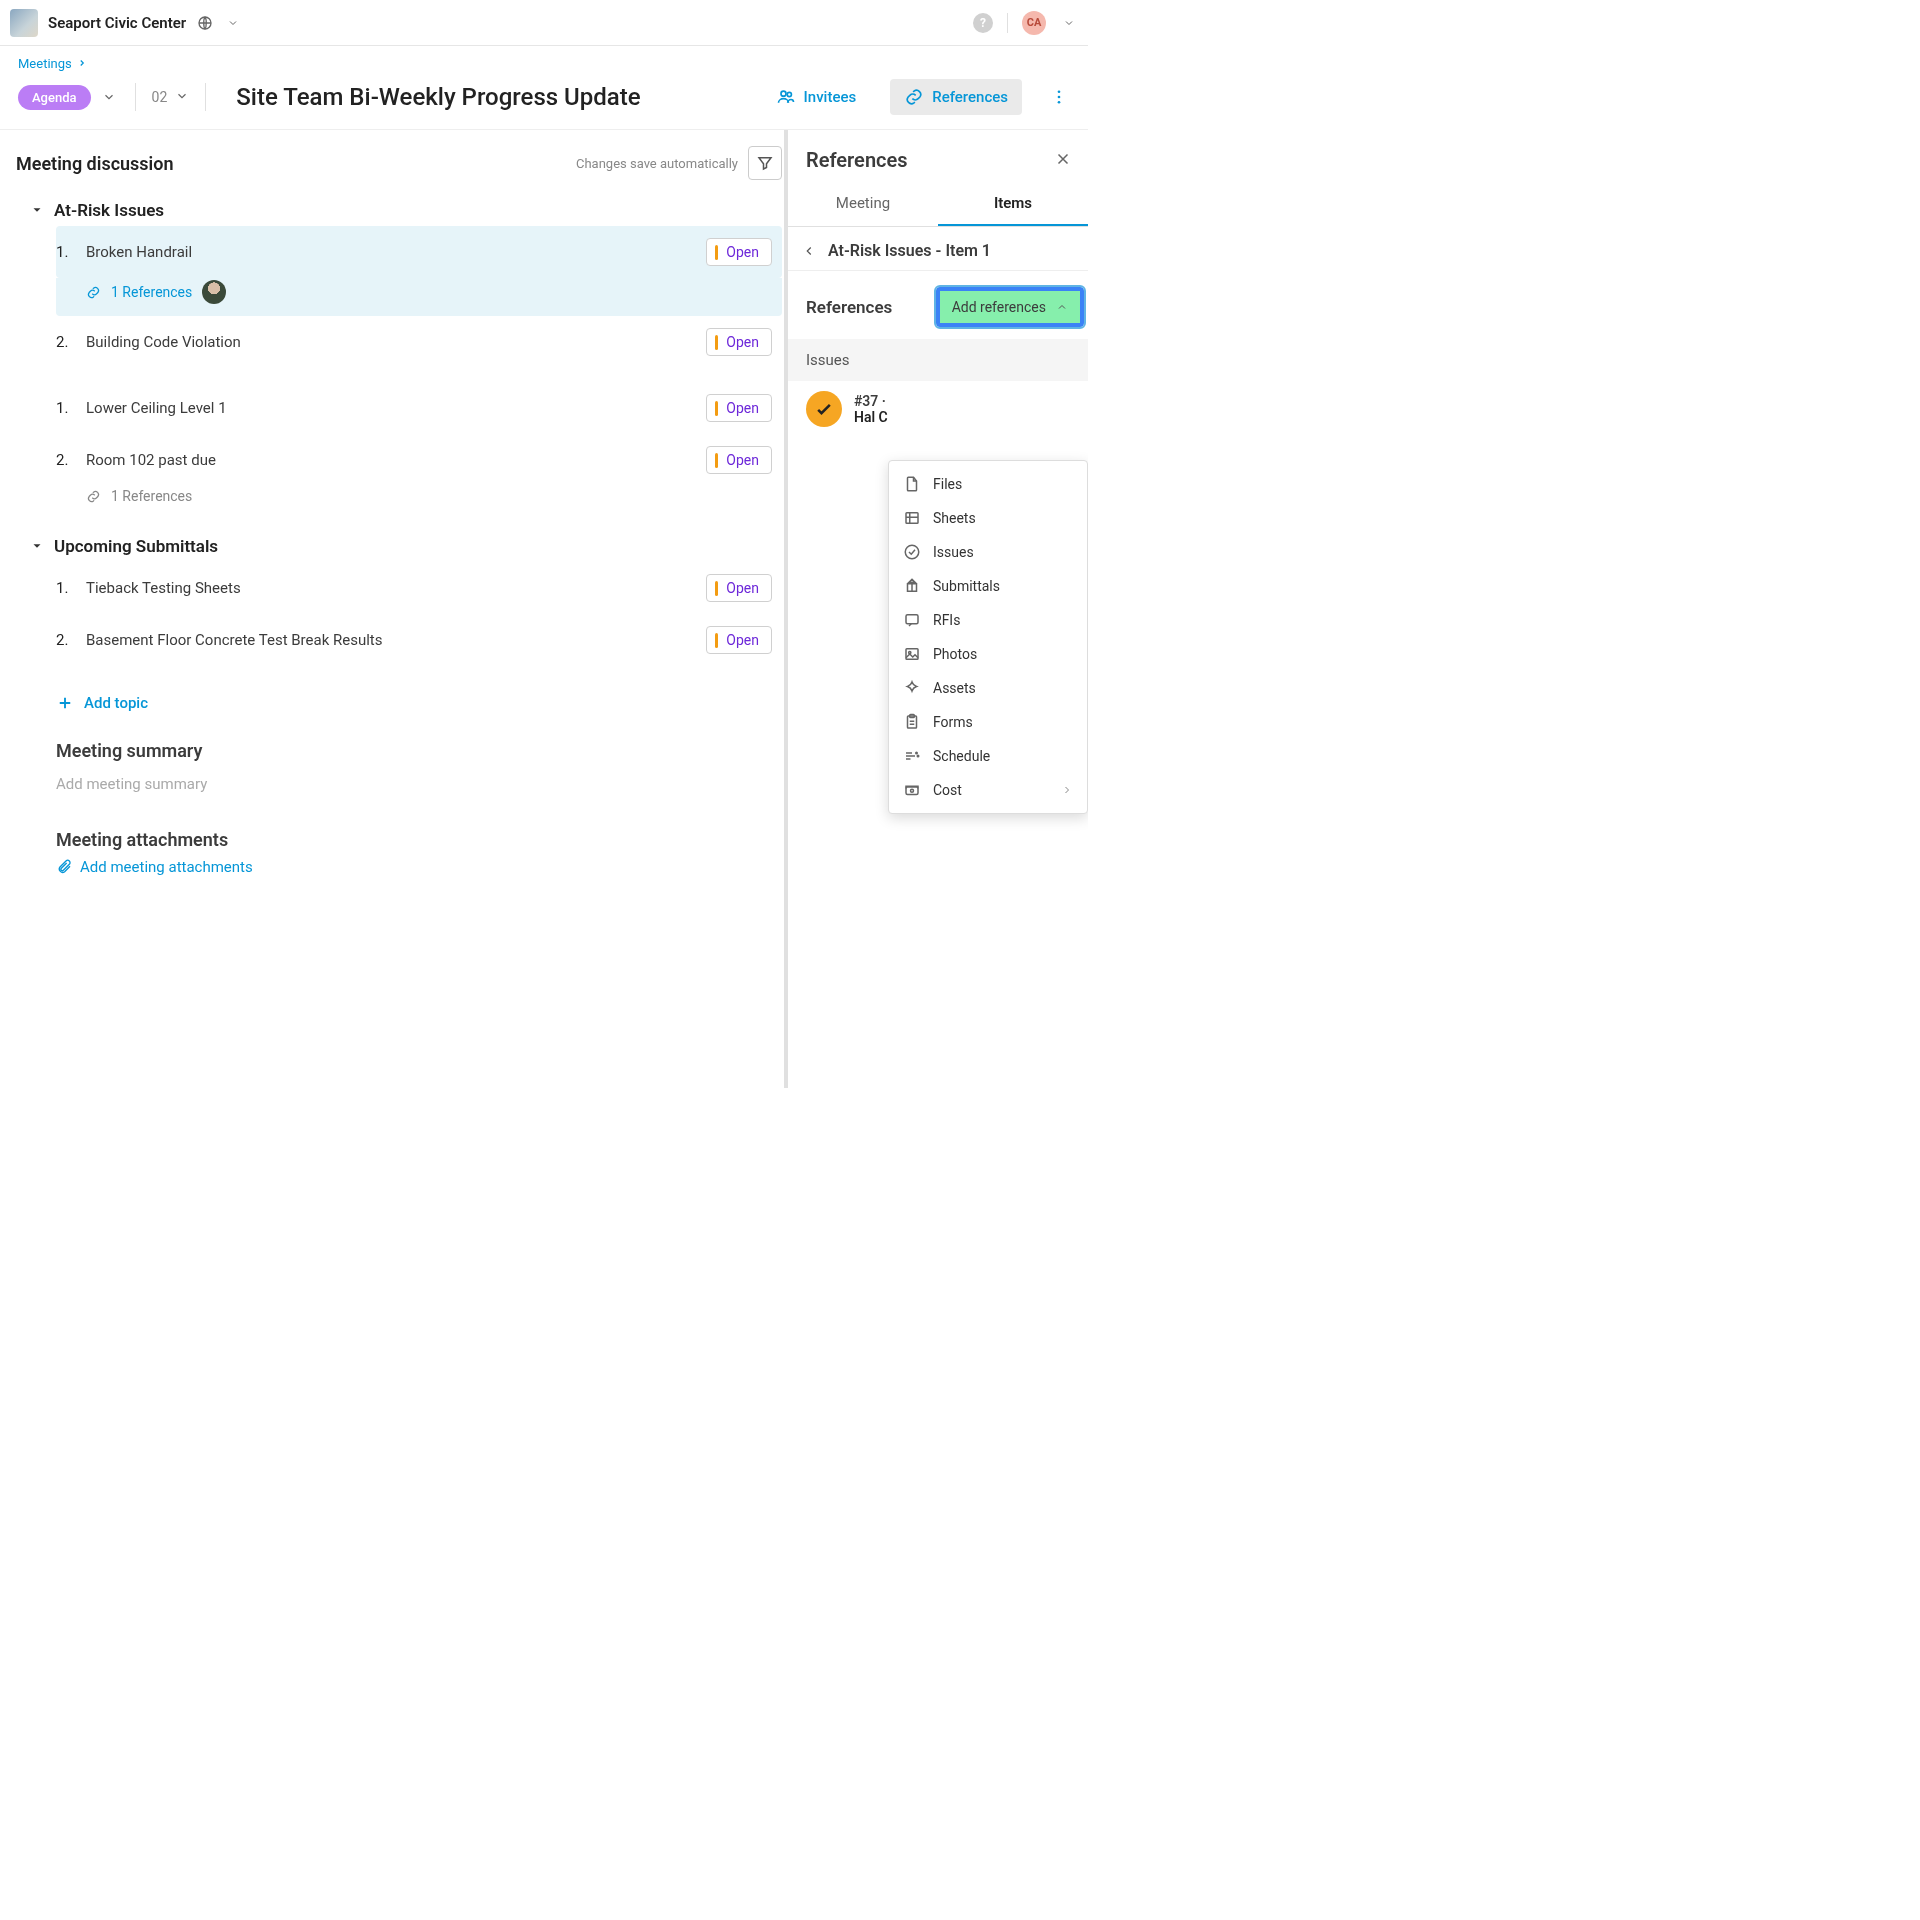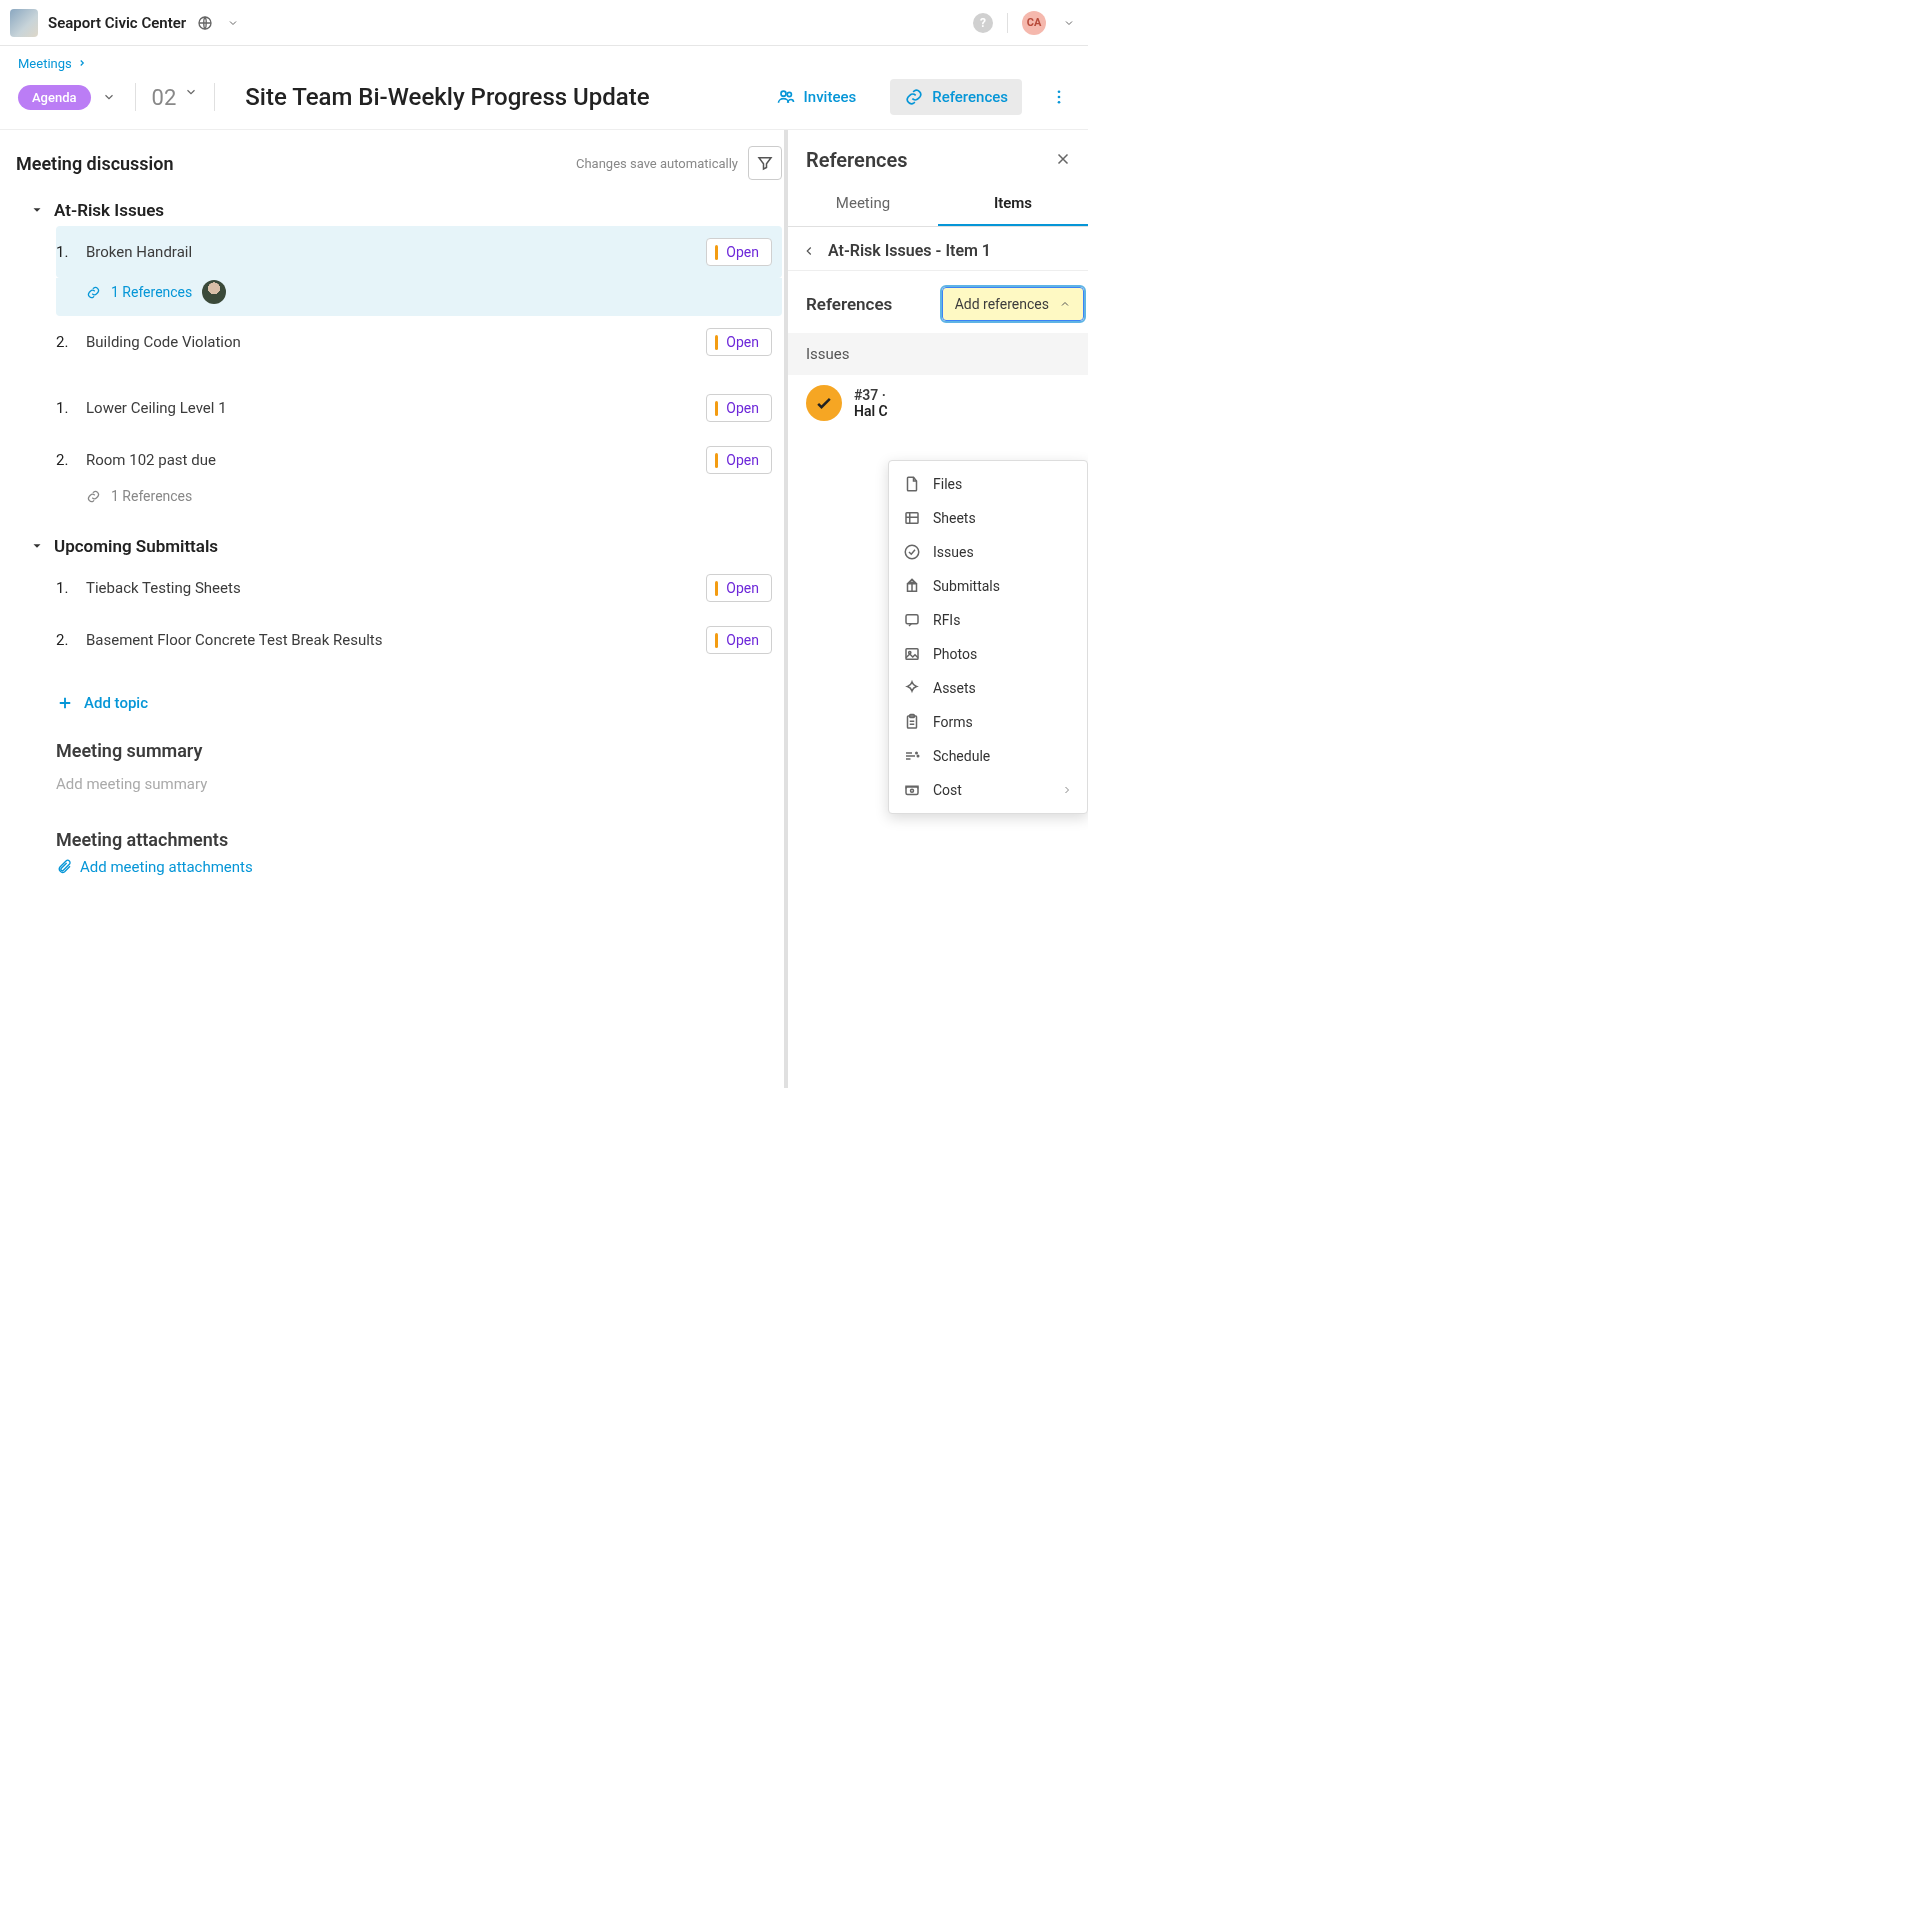--- a/index.html
+++ b/index.html
@@ -51,21 +51,21 @@
   }
   .agenda-chip {
     background:#bb7df5; color:#fff;
     padding:5px 14px; border-radius:14px; font-size:13px; font-weight:500;
   }
   .chip-chev {
     width:20px; height:20px; margin-left:8px;
     display:flex; align-items:center; justify-content:center; color:#666;
   }
   .hv-div { width:1px; background:#e0e0e0; height:28px; margin:0 16px; }
-  .meeting-num { font-size:22px; color:#888; display:flex; gap:8px; }
+  .meeting-num { font-size:14px; color:#888; display:flex; gap:8px; }
   .meeting-title { font-size:24px; font-weight:500; color:#222; margin-left:14px; }
   .header-right { margin-left:auto; display:flex; align-items:center; gap:20px; }
   .hdr-btn {
     display:flex; align-items:center; gap:8px; padding:8px 14px; border-radius:4px;
     font-size:15px; font-weight:500; color:#0696d7; cursor:pointer;
   }
   .hdr-btn.active { background:#eaeaea; }
   .kebab { width:22px; display:flex; align-items:center; justify-content:center; color:#0696d7; margin-left:6px; }
   
   .main { display:flex; position:absolute; top:130px; bottom:0; left:0; right:0; }
@@ -120,22 +120,22 @@
   .panel-tabs { display:flex; border-bottom:1px solid #e0e0e0; margin-top:6px; }
   .panel-tab { flex:1; text-align:center; padding:12px 0; font-size:15px; color:#666; cursor:pointer; }
   .panel-tab.active { color:#222; font-weight:600; border-bottom:2px solid #0696d7; }
   .panel-sub { display:flex; align-items:center; gap:10px; padding:14px 14px 10px; border-bottom:1px solid #eee; }
   .panel-sub .back { width:16px; }
   .panel-sub-title { font-size:16px; font-weight:600; }
   .panel-row { display:flex; align-items:center; justify-content:space-between; padding:16px 4px 12px 18px; }
   .panel-row .lbl { font-size:17px; font-weight:600; }
   .add-ref-btn {
     display:flex; align-items:center; gap:10px;
-    border:1px solid #3b82f6; border-radius:4px; padding:8px 12px; font-size:14px;
-    background:#fef9c3; outline:2px solid #5fb4e5;
+    border:4px solid #3b82f6; border-radius:4px; padding:8px 12px; font-size:14px;
+    background:#86efac; outline:2px solid #5fb4e5;
   }
   .issues-header {
     padding: 12px 18px; font-size:15px; color:#555; background:#f5f5f5;
   }
   .issue-row { display:flex; align-items:center; gap:12px; padding:10px 18px; }
   .issue-icon { width:36px;height:36px;border-radius:50%; background:#f6a623; display:flex;align-items:center;justify-content:center; color:#222; }
   .issue-text .line1 { font-size:14px; font-weight:600; }
   .issue-text .line2 { font-size:14px; font-weight:600; color:#222; }
   
   .dropdown {

